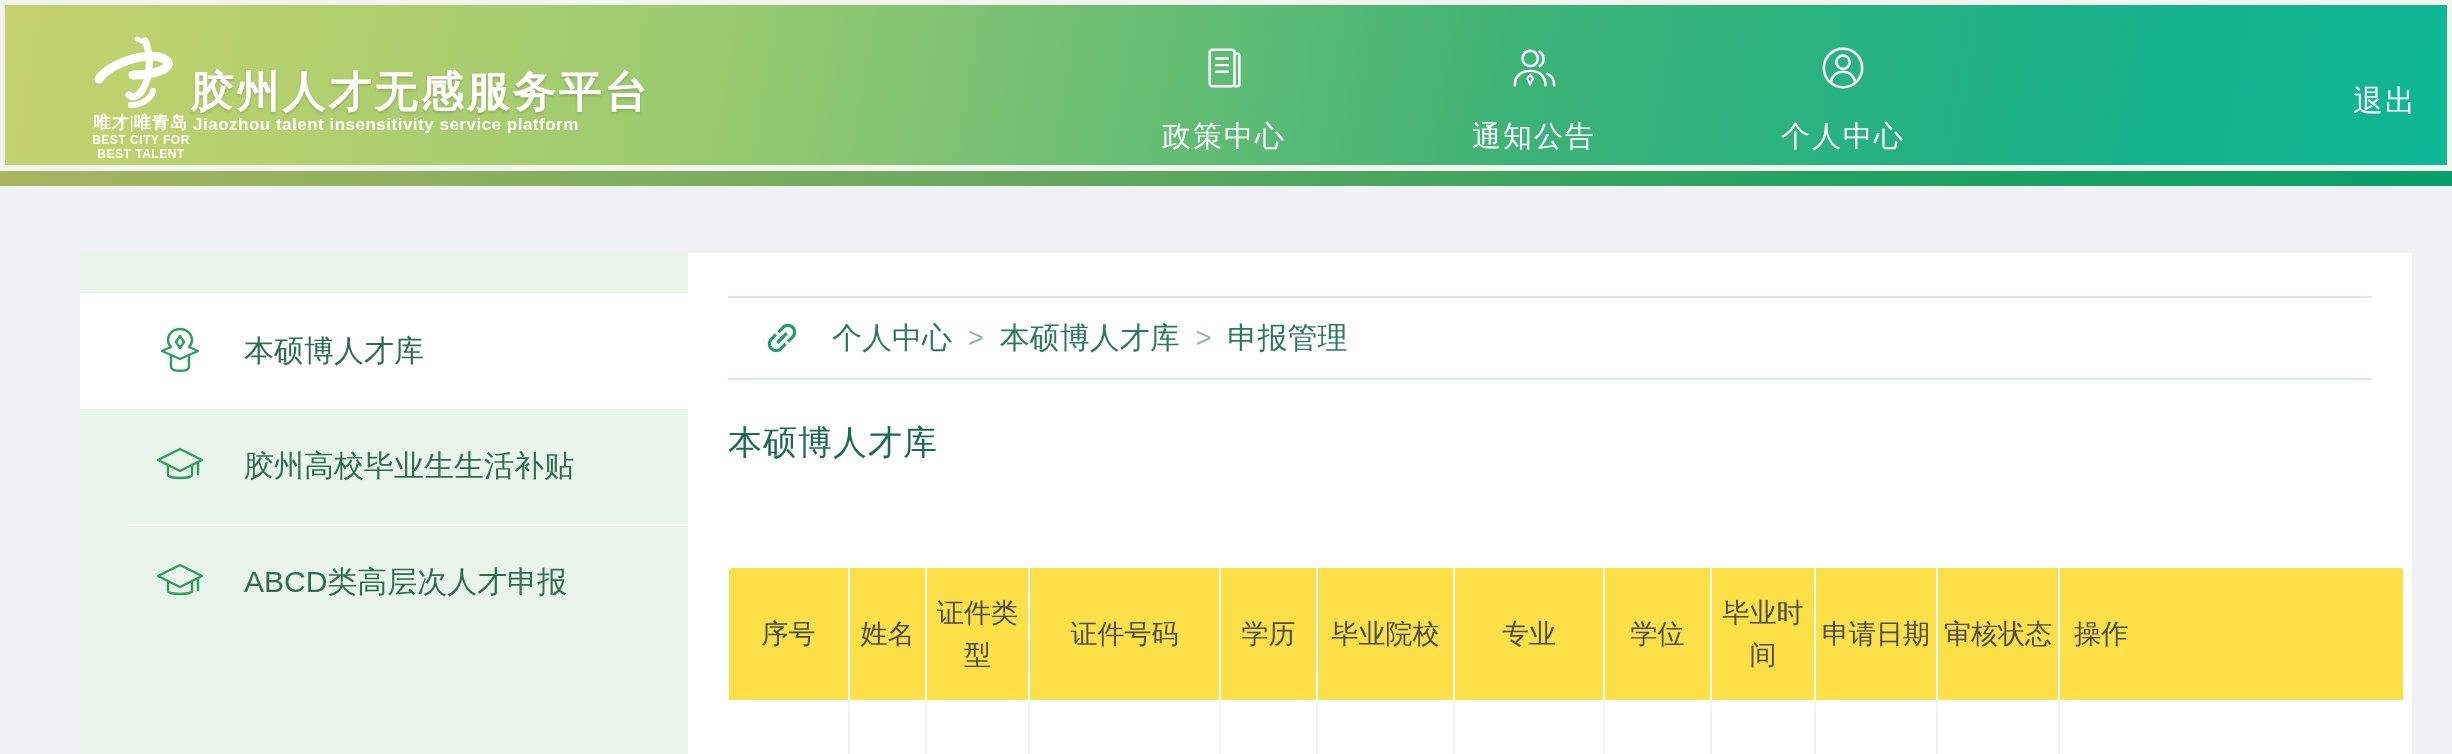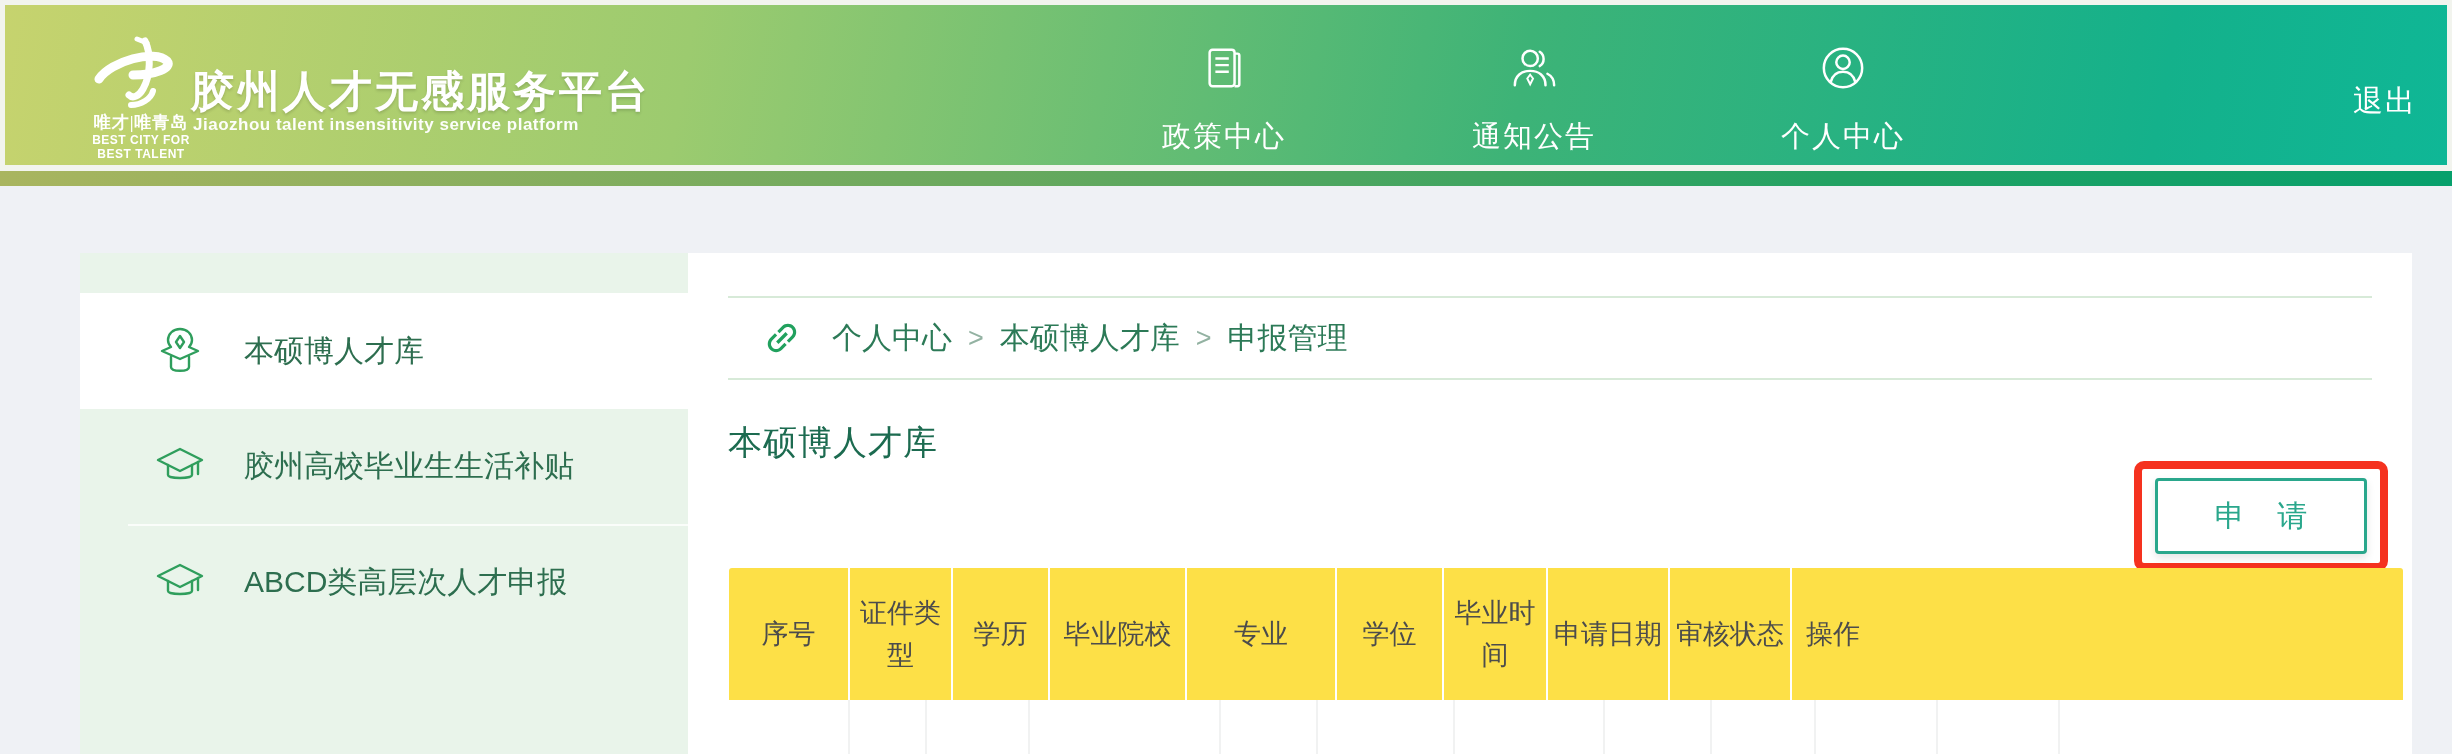--- a/index.html
+++ b/index.html
@@ -185,28 +185,27 @@
       </svg>
       <span class="crumb">个人中心</span>
       <span class="crumb-sep">&gt;</span>
       <span class="crumb">本硕博人才库</span>
       <span class="crumb-sep">&gt;</span>
       <span class="crumb current">申报管理</span>
     </div>
 
     <div class="page-title">本硕博人才库</div>
 
-    <div class="red-box">
-      <div class="apply-btn">申 请</div>
-    </div>
 
     <div class="table">
       <div class="thead">
         <div class="th c0">序号</div>
+        <div class="th c1">姓名</div>
         <div class="th c2">证件类型</div>
+        <div class="th c3">证件号码</div>
         <div class="th c4">学历</div>
         <div class="th c5">毕业院校</div>
         <div class="th c6">专业</div>
         <div class="th c7">学位</div>
         <div class="th c8">毕业时间</div>
         <div class="th c9">申请日期</div>
         <div class="th c10">审核状态</div>
         <div class="th c11">操作</div>
       </div>
       <div class="trow">

